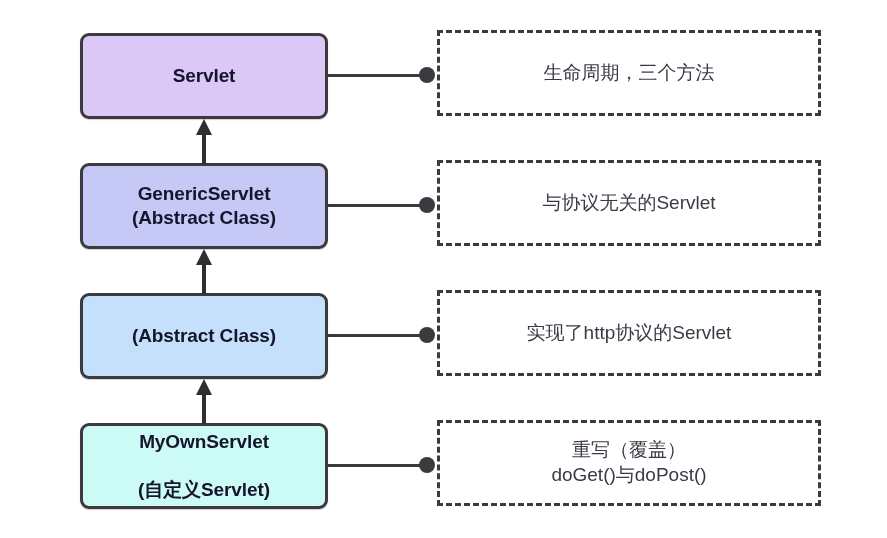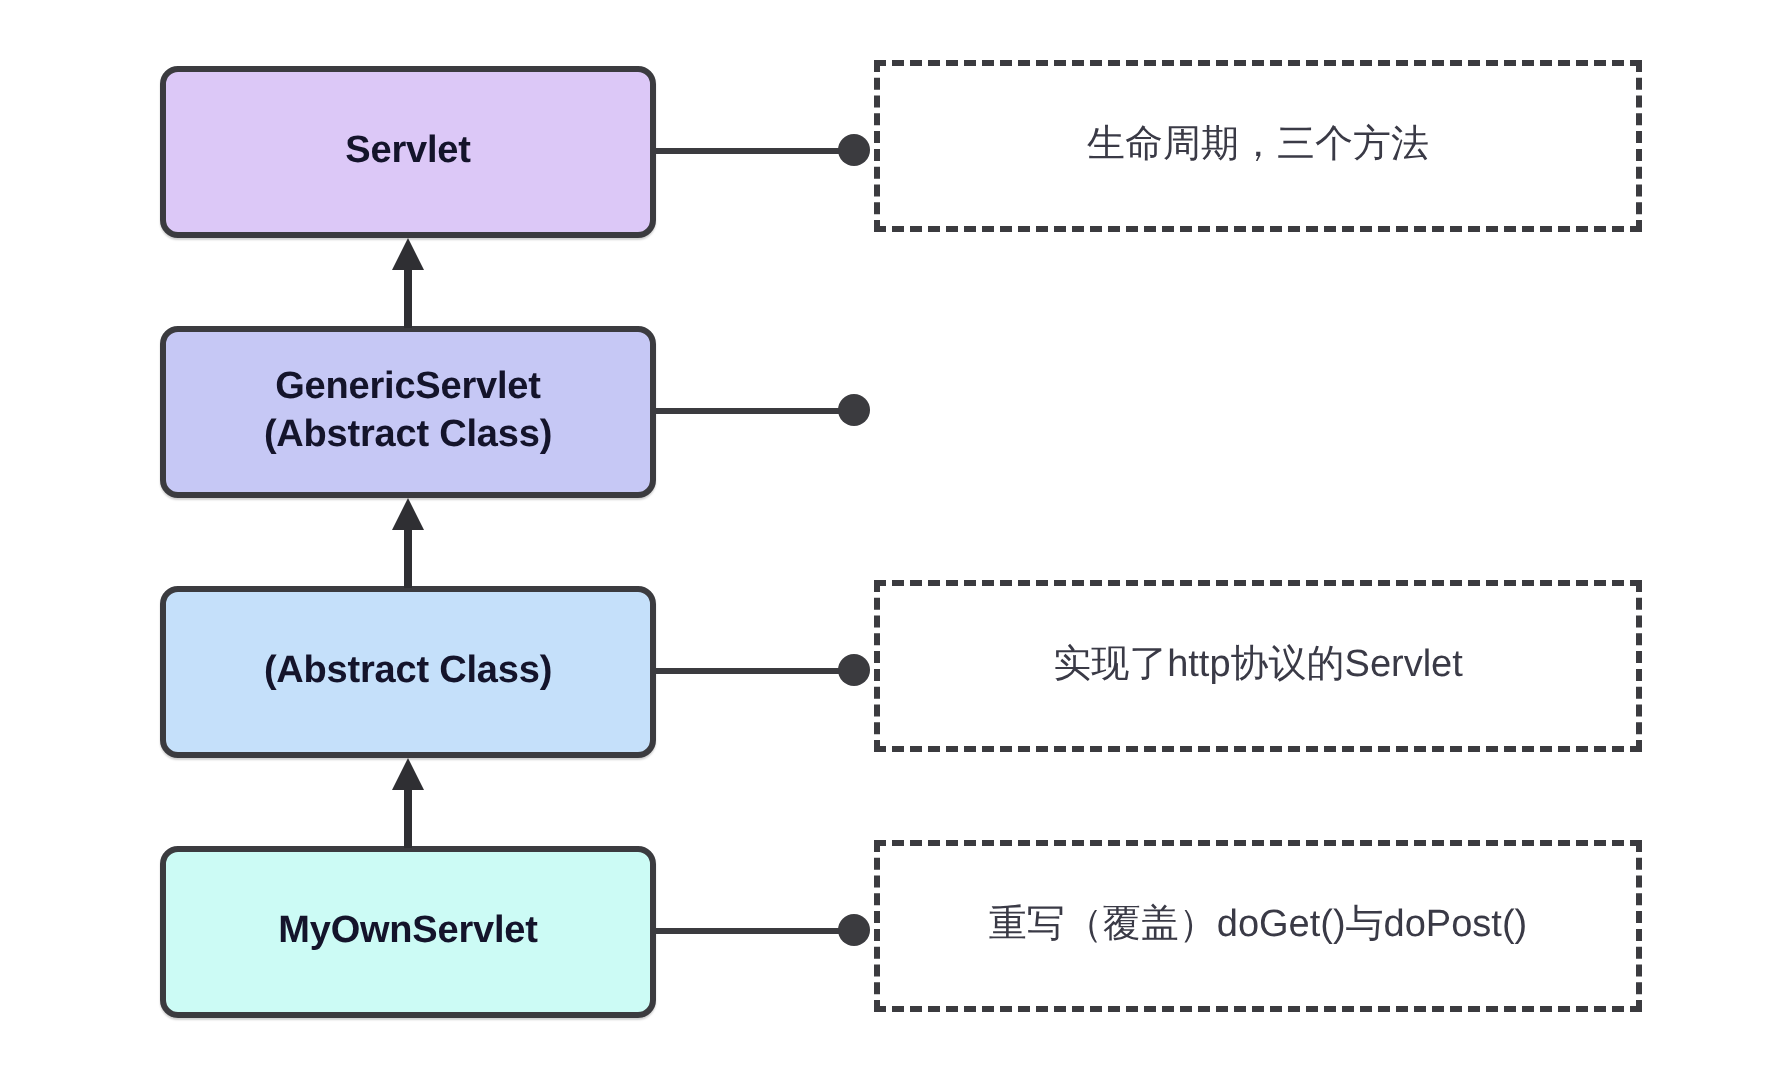--- a/index.html
+++ b/index.html
@@ -54,21 +54,21 @@
   
   .note-box {
     position: absolute;
     left: 437px;
     width: 384px;
     height: 86px;
     box-sizing: border-box;
     border: 3px dashed #3b3b3f;
     background: #ffffff;
     display: flex;
-    flex-direction: row;
+    flex-direction: column;
     align-items: center;
     justify-content: center;
     color: #3a3a46;
     font-weight: normal;
     font-size: 19px;
     line-height: 1.3;
   }
   .note-box .ln1,
   .note-box .ln2 {
     display: block;
@@ -149,20 +149,21 @@
     <span class="ln1">GenericServlet</span>
     <span class="ln2">(Abstract Class)</span>
   </div>
 
   <div class="class-box cb-2" style="background: rgb(197, 224, 250); border-color: rgb(59, 59, 63);">
     <span class="ln2">(Abstract Class)</span>
   </div>
 
   <div class="class-box cb-3" style="background: rgb(204, 251, 245); border-color: rgb(59, 59, 63);">
     <span class="ln1">MyOwnServlet</span>
+    <span class="ln2">(自定义Servlet)</span>
   </div>
 
   <div class="inherit ih-0">
     <div class="head"></div>
     <div class="stem"></div>
   </div>
   <div class="inherit ih-1">
     <div class="head"></div>
     <div class="stem"></div>
   </div>
@@ -180,20 +181,24 @@
   <div class="link-line lk-2"></div>
   <div class="link-ball bl-2"></div>
 
   <div class="link-line lk-3"></div>
   <div class="link-ball bl-3"></div>
 
   <div class="note-box nb-0">
     <span class="ln1">生命周期，三个方法</span>
   </div>
 
+  <div class="note-box nb-1">
+    <span class="ln1">与协议无关的Servlet</span>
+
+  </div>
 
   <div class="note-box nb-3">
     <span class="ln1">重写（覆盖）</span>
     <span class="ln2">doGet()与doPost()</span>
   </div>
 
   <div class="note-box nb-2">
     <span class="ln1">实现了http协议的Servlet</span>
 
   </div>

